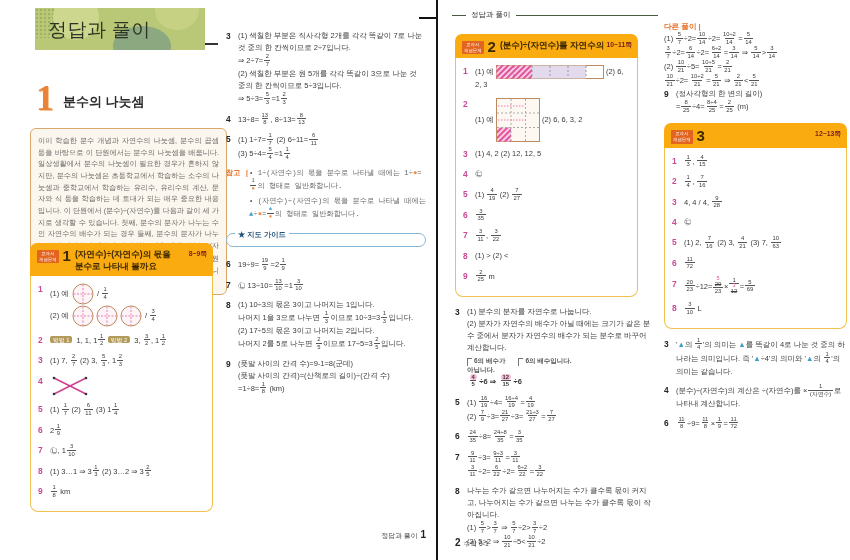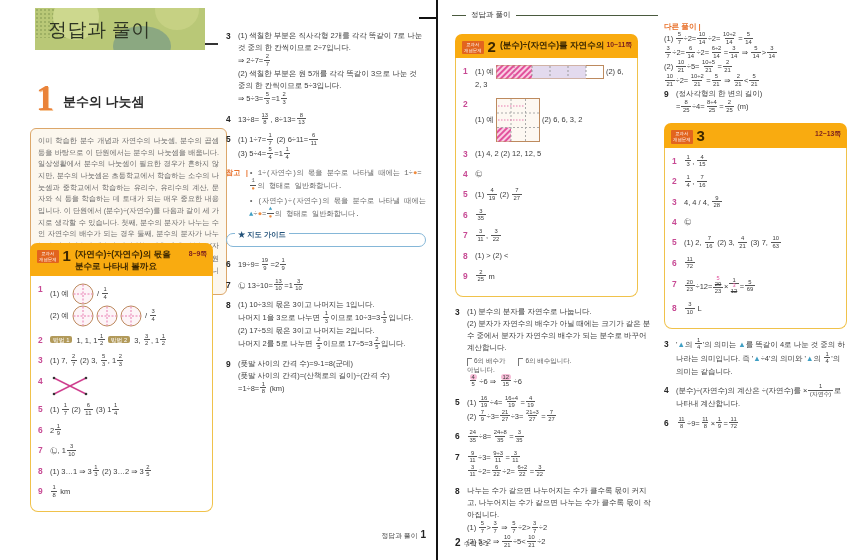--- a/index.html
+++ b/index.html
@@ -55,21 +55,21 @@
   .dot{color:#f08b3e;}
 
   
   .noteblock{display:flex;margin:1px 0 9px;font-size:7.2px;color:#666;font-family:Liberation Mono, monospace;}
   .notelabel{color:#e8702a;font-weight:bold;white-space:nowrap;flex:none;}
   .notebody div{margin-bottom:3px;line-height:1.6;}
   .guide{border:1.2px solid #85b7d8;border-radius:8px;padding:7px 7px 5px;margin:6px 0 11px;position:relative;font-size:7.2px;color:#5b87ab;line-height:1.55;text-align:right;}
   .guide-title{position:absolute;top:-5px;left:8px;background:#fff;padding:0 3px;color:#23527a;font-weight:bold;font-size:7.3px;}
 
   
-  .ann{margin-top:3px;}
+  .ann{margin-top:3px;font-weight:bold;}
   .ann-labels{display:flex;gap:13px;font-size:6.5px;color:#555;line-height:1.3;margin-bottom:1px;}
   .lline{display:inline-block;width:4px;height:7px;border-left:1px solid #777;border-top:1px solid #777;margin-right:2px;vertical-align:top;margin-top:1px;}
   .ann-expr{font-size:7.5px;}
 
   
   #col2{position:absolute;left:226px;top:30px;width:200px;}
   #col3{position:absolute;left:455px;top:34px;width:197px;}
   #col4{position:absolute;left:664px;top:22px;width:184px;}
   .rphead{position:absolute;left:452px;top:10px;width:206px;display:flex;align-items:center;gap:5px;font-size:7.5px;color:#333;}
   .rphead .ln{height:1px;background:#4a5a3f;}

